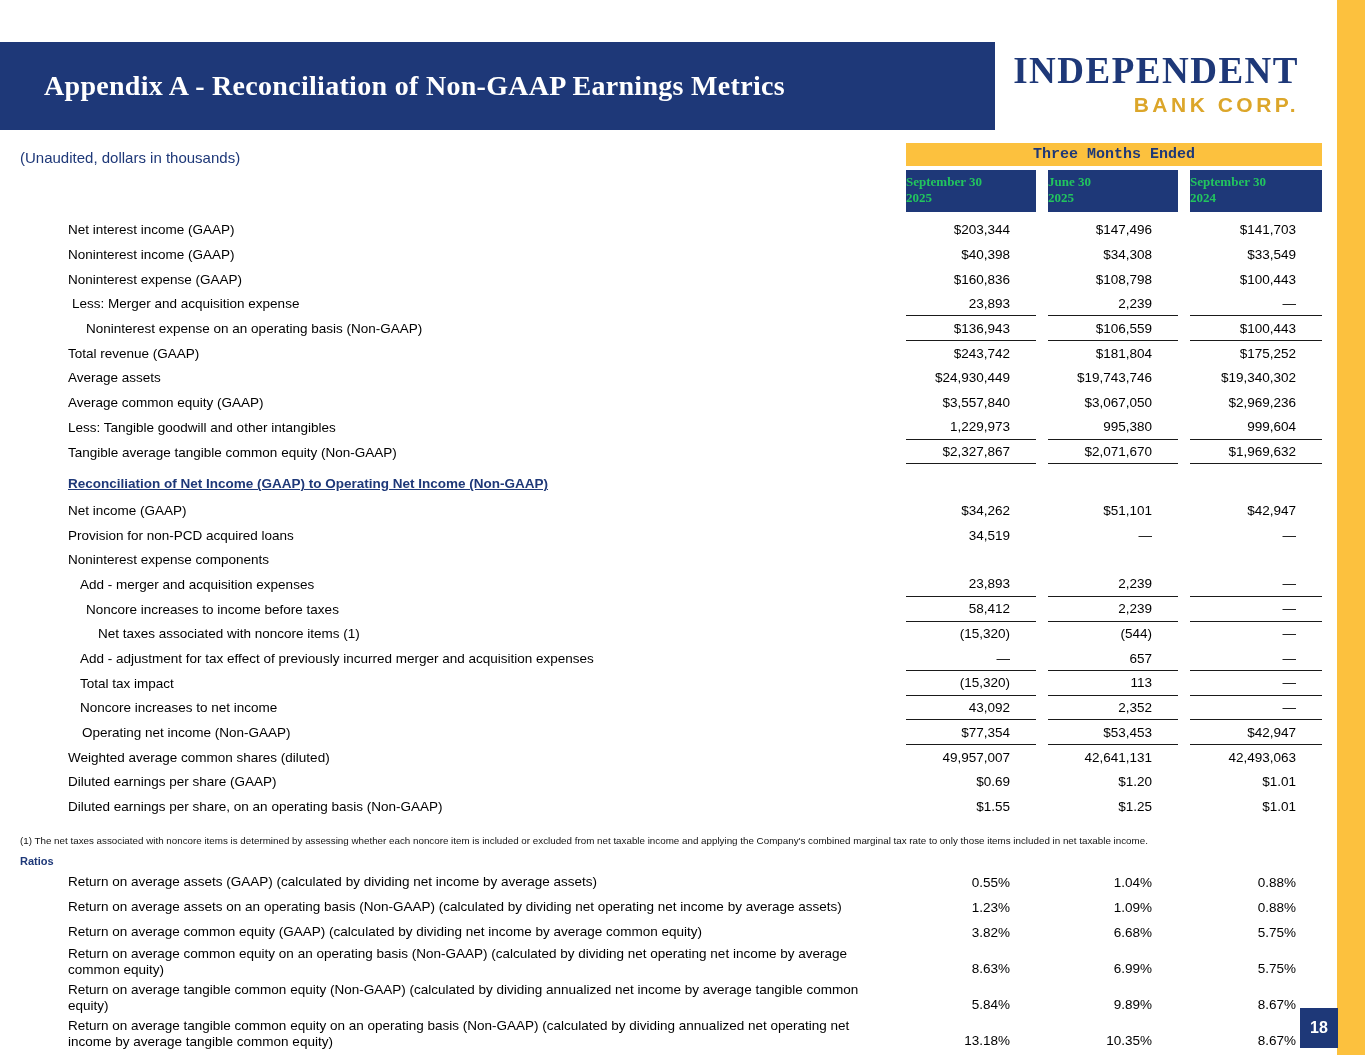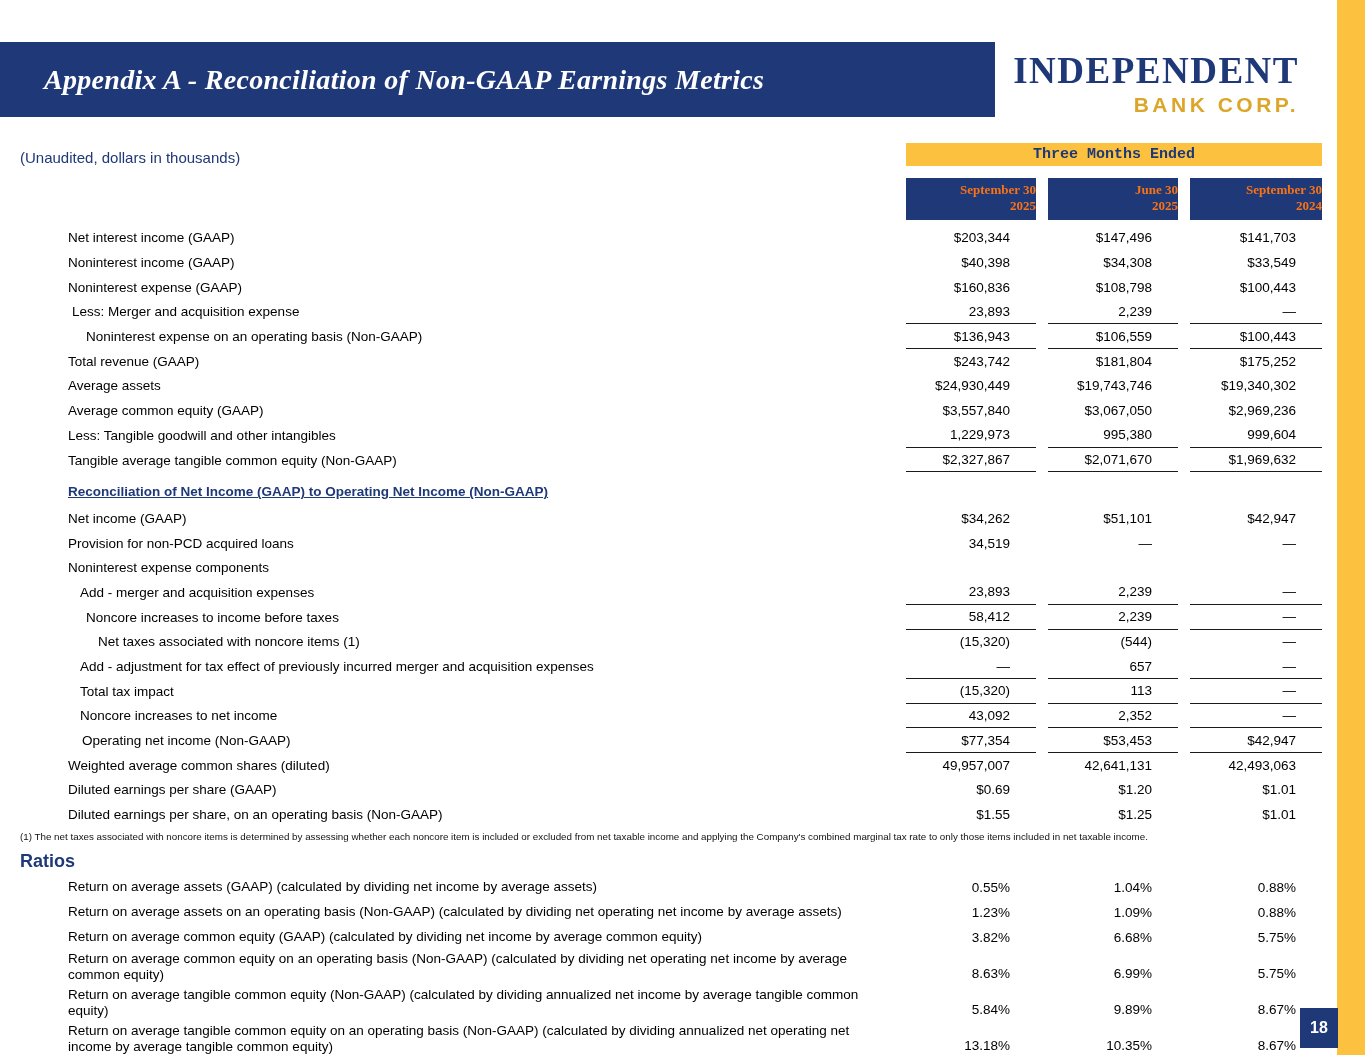--- a/index.html
+++ b/index.html
@@ -2,46 +2,46 @@
 <html style="--navy: #1e3878; --gold: #fcc13e; --logo-gold: #dca62a;"><head>
 <meta charset="utf-8">
 <style>
   html,body { margin:0; padding:0; background:#e8e8e8; }
   .slide {
     position:relative; width:1365px; height:1055px; background:#ffffff;
     font-family:"Liberation Sans", sans-serif; color:#000; overflow:hidden;
   }
   .gold-stripe { position:absolute; top:0; right:0; width:28px; height:1055px; background:var(--gold); }
 
-  .title-band { position:absolute; top:42px; left:0; width:995px; height:75px; background:var(--navy); display:flex; align-items:center;font-style:italic; }
+  .title-band { position:absolute; top:42px; left:0; width:995px; height:88px; background:var(--navy); display:flex; align-items:center; }
   .title-band h1 { margin:0 0 0 44px; font-family:"Liberation Serif", serif; font-size:28px; color:#ffffff; letter-spacing:0.3px; }
 
   .logo { position:absolute; top:52px; right:66px; text-align:right; }
   .logo-line1 { font-family:"Liberation Serif", serif; font-weight:bold; font-size:37px; color:var(--navy); letter-spacing:1.5px; line-height:1; }
   .logo-line2 { font-weight:bold; font-size:21px; color:var(--logo-gold); letter-spacing:3.5px; line-height:1.1; margin-top:4px; }
 
   .note { position:absolute; left:20px; top:149px; font-size:15px; font-weight:normal; color:var(--navy); }
 
   .table-area { position:absolute; left:20px; top:143px; width:1302px; }
   .grid, .trow { display:grid; grid-template-columns:1fr 130px 130px 132px; column-gap:12px; }
 
   .period-band { grid-column:2/5; background:var(--gold); color:var(--navy); font-family:Liberation Mono, monospace; font-weight:bold; font-size:15px; text-align:center; padding:3px 0; }
-  .colhead { background:var(--navy); color:#f97316; font-family:"Liberation Serif", serif; font-weight:bold; font-size:13px; text-align:right; padding:4px 0 5px 0; line-height:1.25; margin-top:12px; }
+  .colhead { background:var(--navy); color:#22c55e; font-family:"Liberation Serif", serif; font-weight:bold; font-size:13px; text-align:left; padding:4px 0 5px 0; line-height:1.25; margin-top:4px; }
 
   #rows { margin-top:6px; }
   .trow { align-items:stretch; min-height:24.7px; }
   .tlabel { font-size:13.5px; padding-right:6px; display:flex; align-items:center;margin-left:48px; }
   .tval { font-size:13.5px; padding-right:26px; display:flex; align-items:center; justify-content:flex-end; }
   .u .tval { border-bottom:1.5px solid #1a1a1a; }
 
   .section-row { margin-top:7px; margin-bottom:2px; }
   .section-label { color:var(--navy); font-weight:bold; text-decoration:underline; }
 
-  .footnote { font-size:9.8px; margin-top:4px; color:#111; padding-right:4px; }
-  .ratios-heading { color:var(--navy); font-weight:bold; font-size:18px; margin-top:9px; margin-bottom:2px; }
+  .footnote { font-size:9.8px; margin-top:16px; color:#111; padding-right:4px; }
+  .ratios-heading { color:var(--navy); font-weight:bold; font-size:11px; margin-top:9px; margin-bottom:2px; }
 
   .ratio-row { min-height:25px; }
   .ratio-row .tlabel { line-height:1.18; padding-top:2px; padding-bottom:2px; }
   .ratio-row .tval { align-items:flex-end; padding-bottom:4px; }
 
   .page-num { position:absolute; right:27px; bottom:7px; width:38px; height:40px; background:var(--navy); color:#fff; font-weight:bold; font-size:16px; display:flex; align-items:center; justify-content:center; }
 </style>
 </head>
 <body>
 

